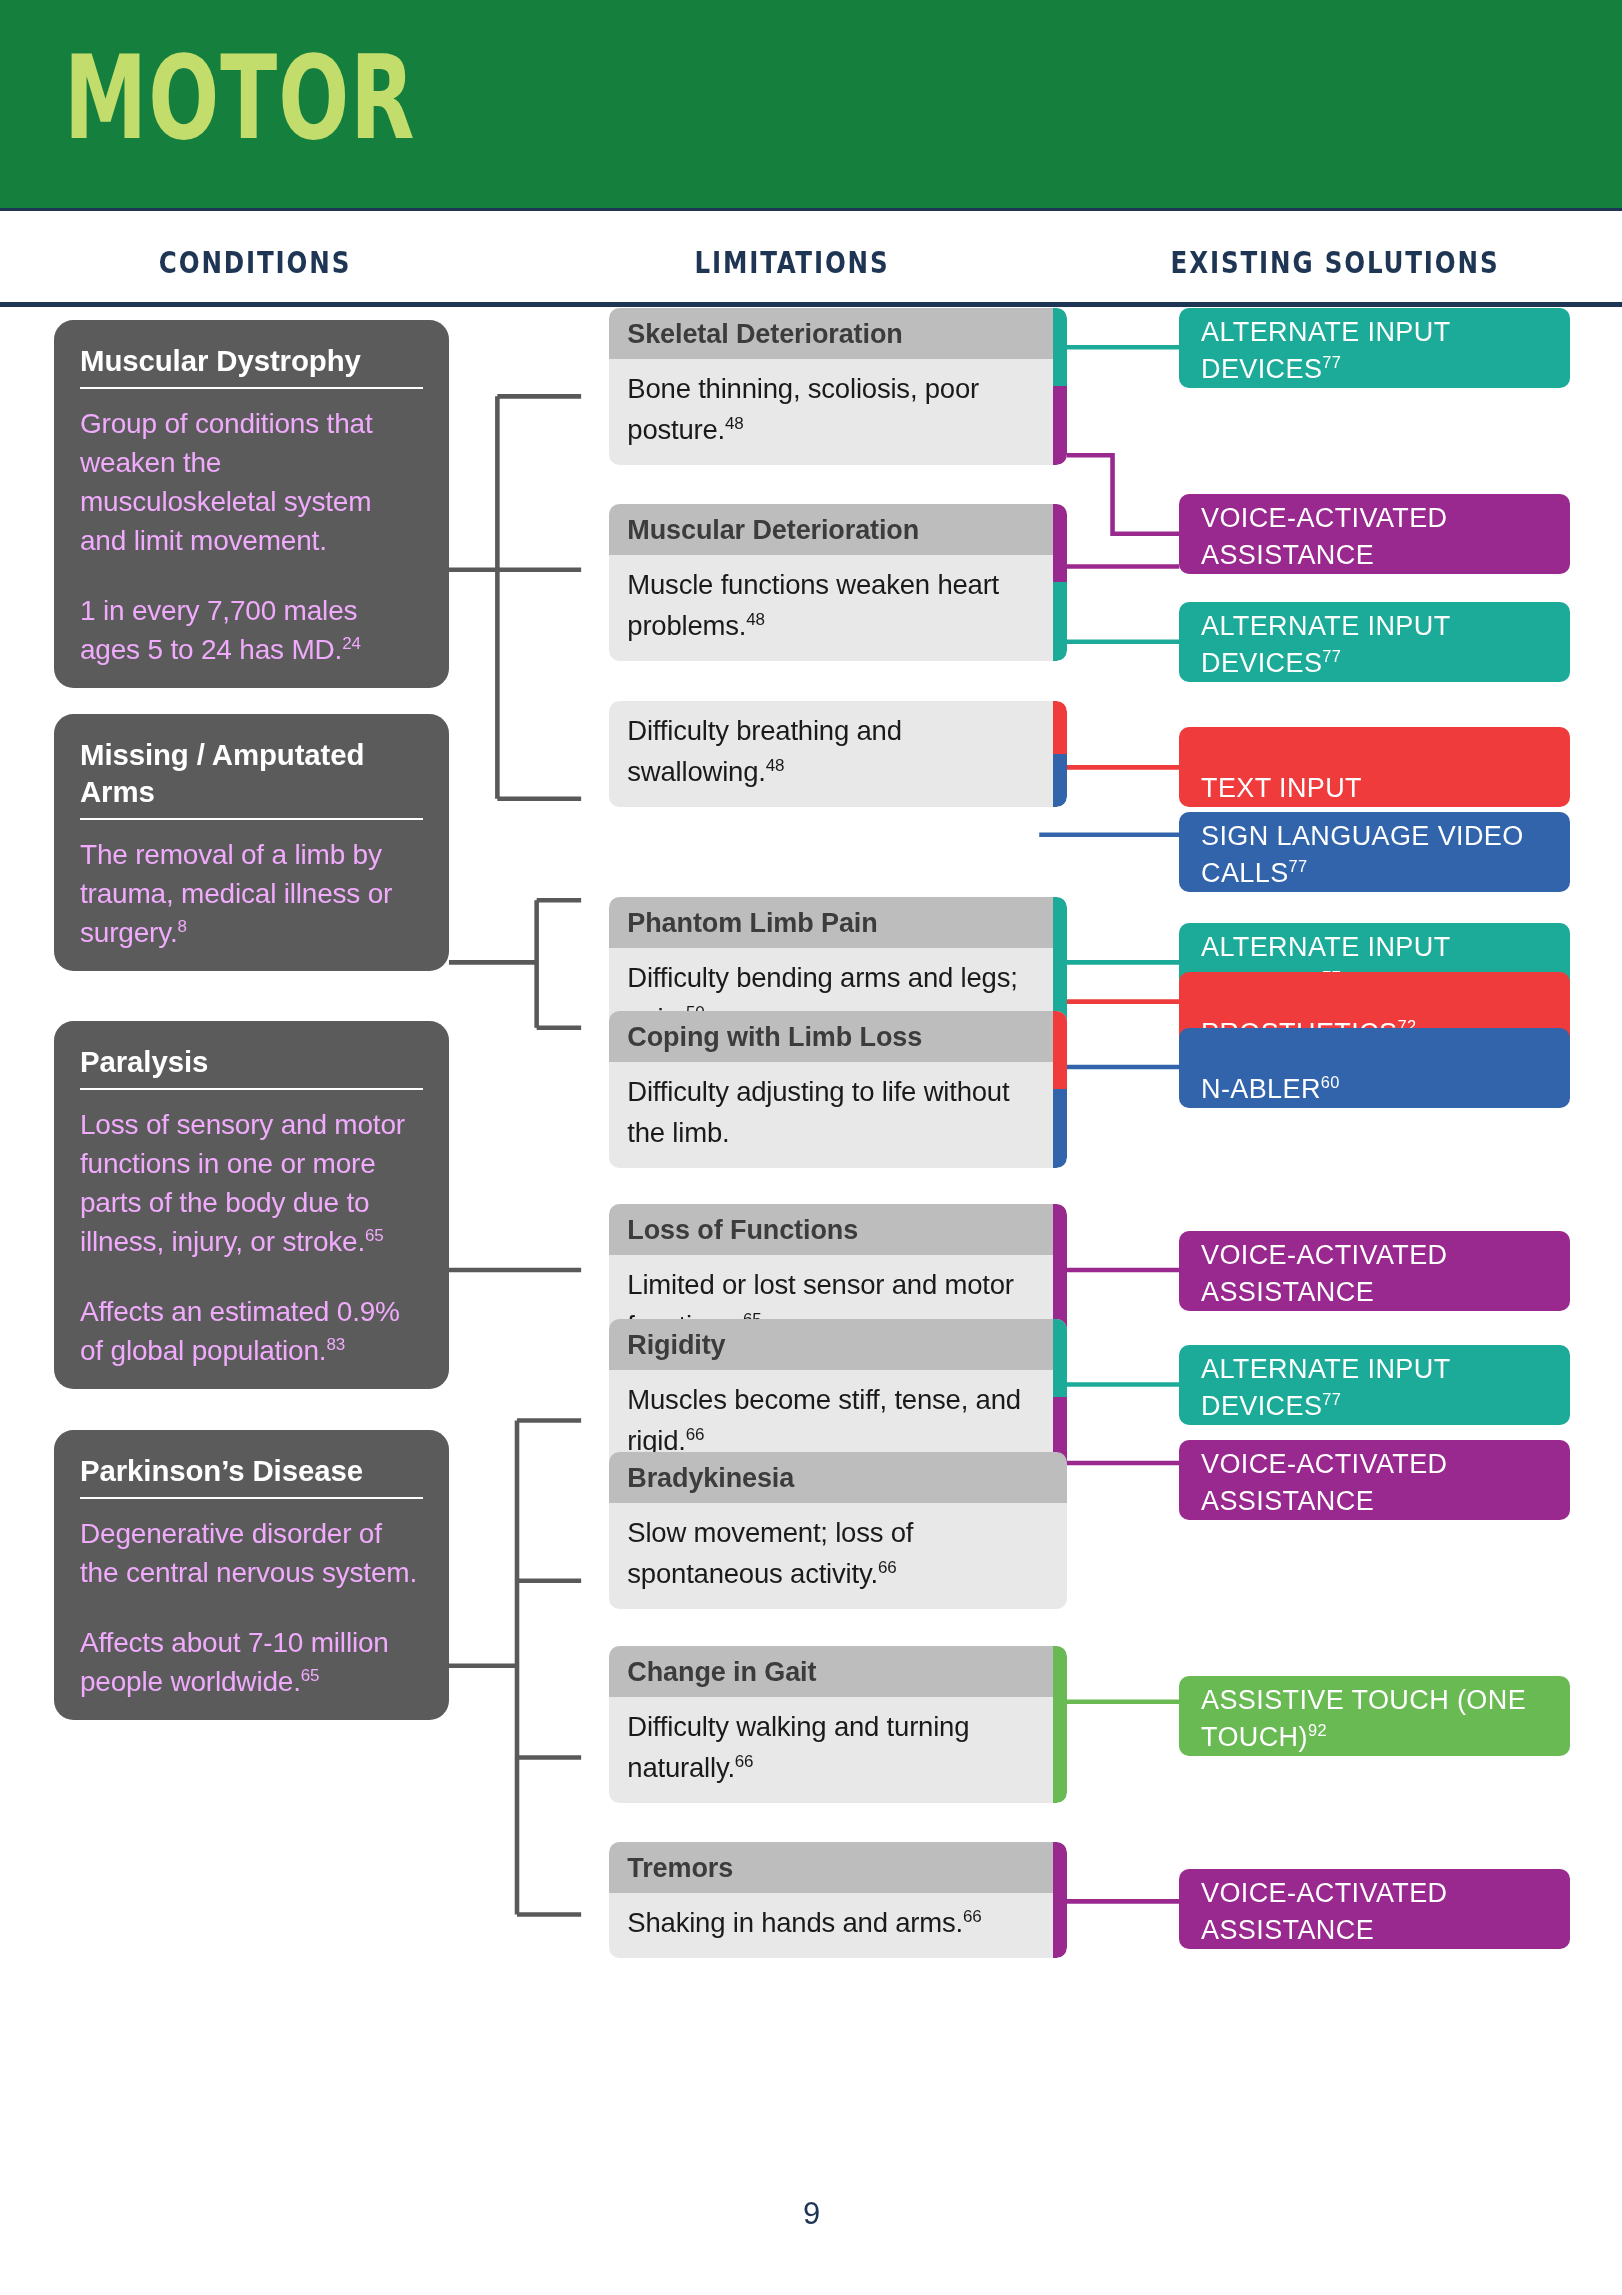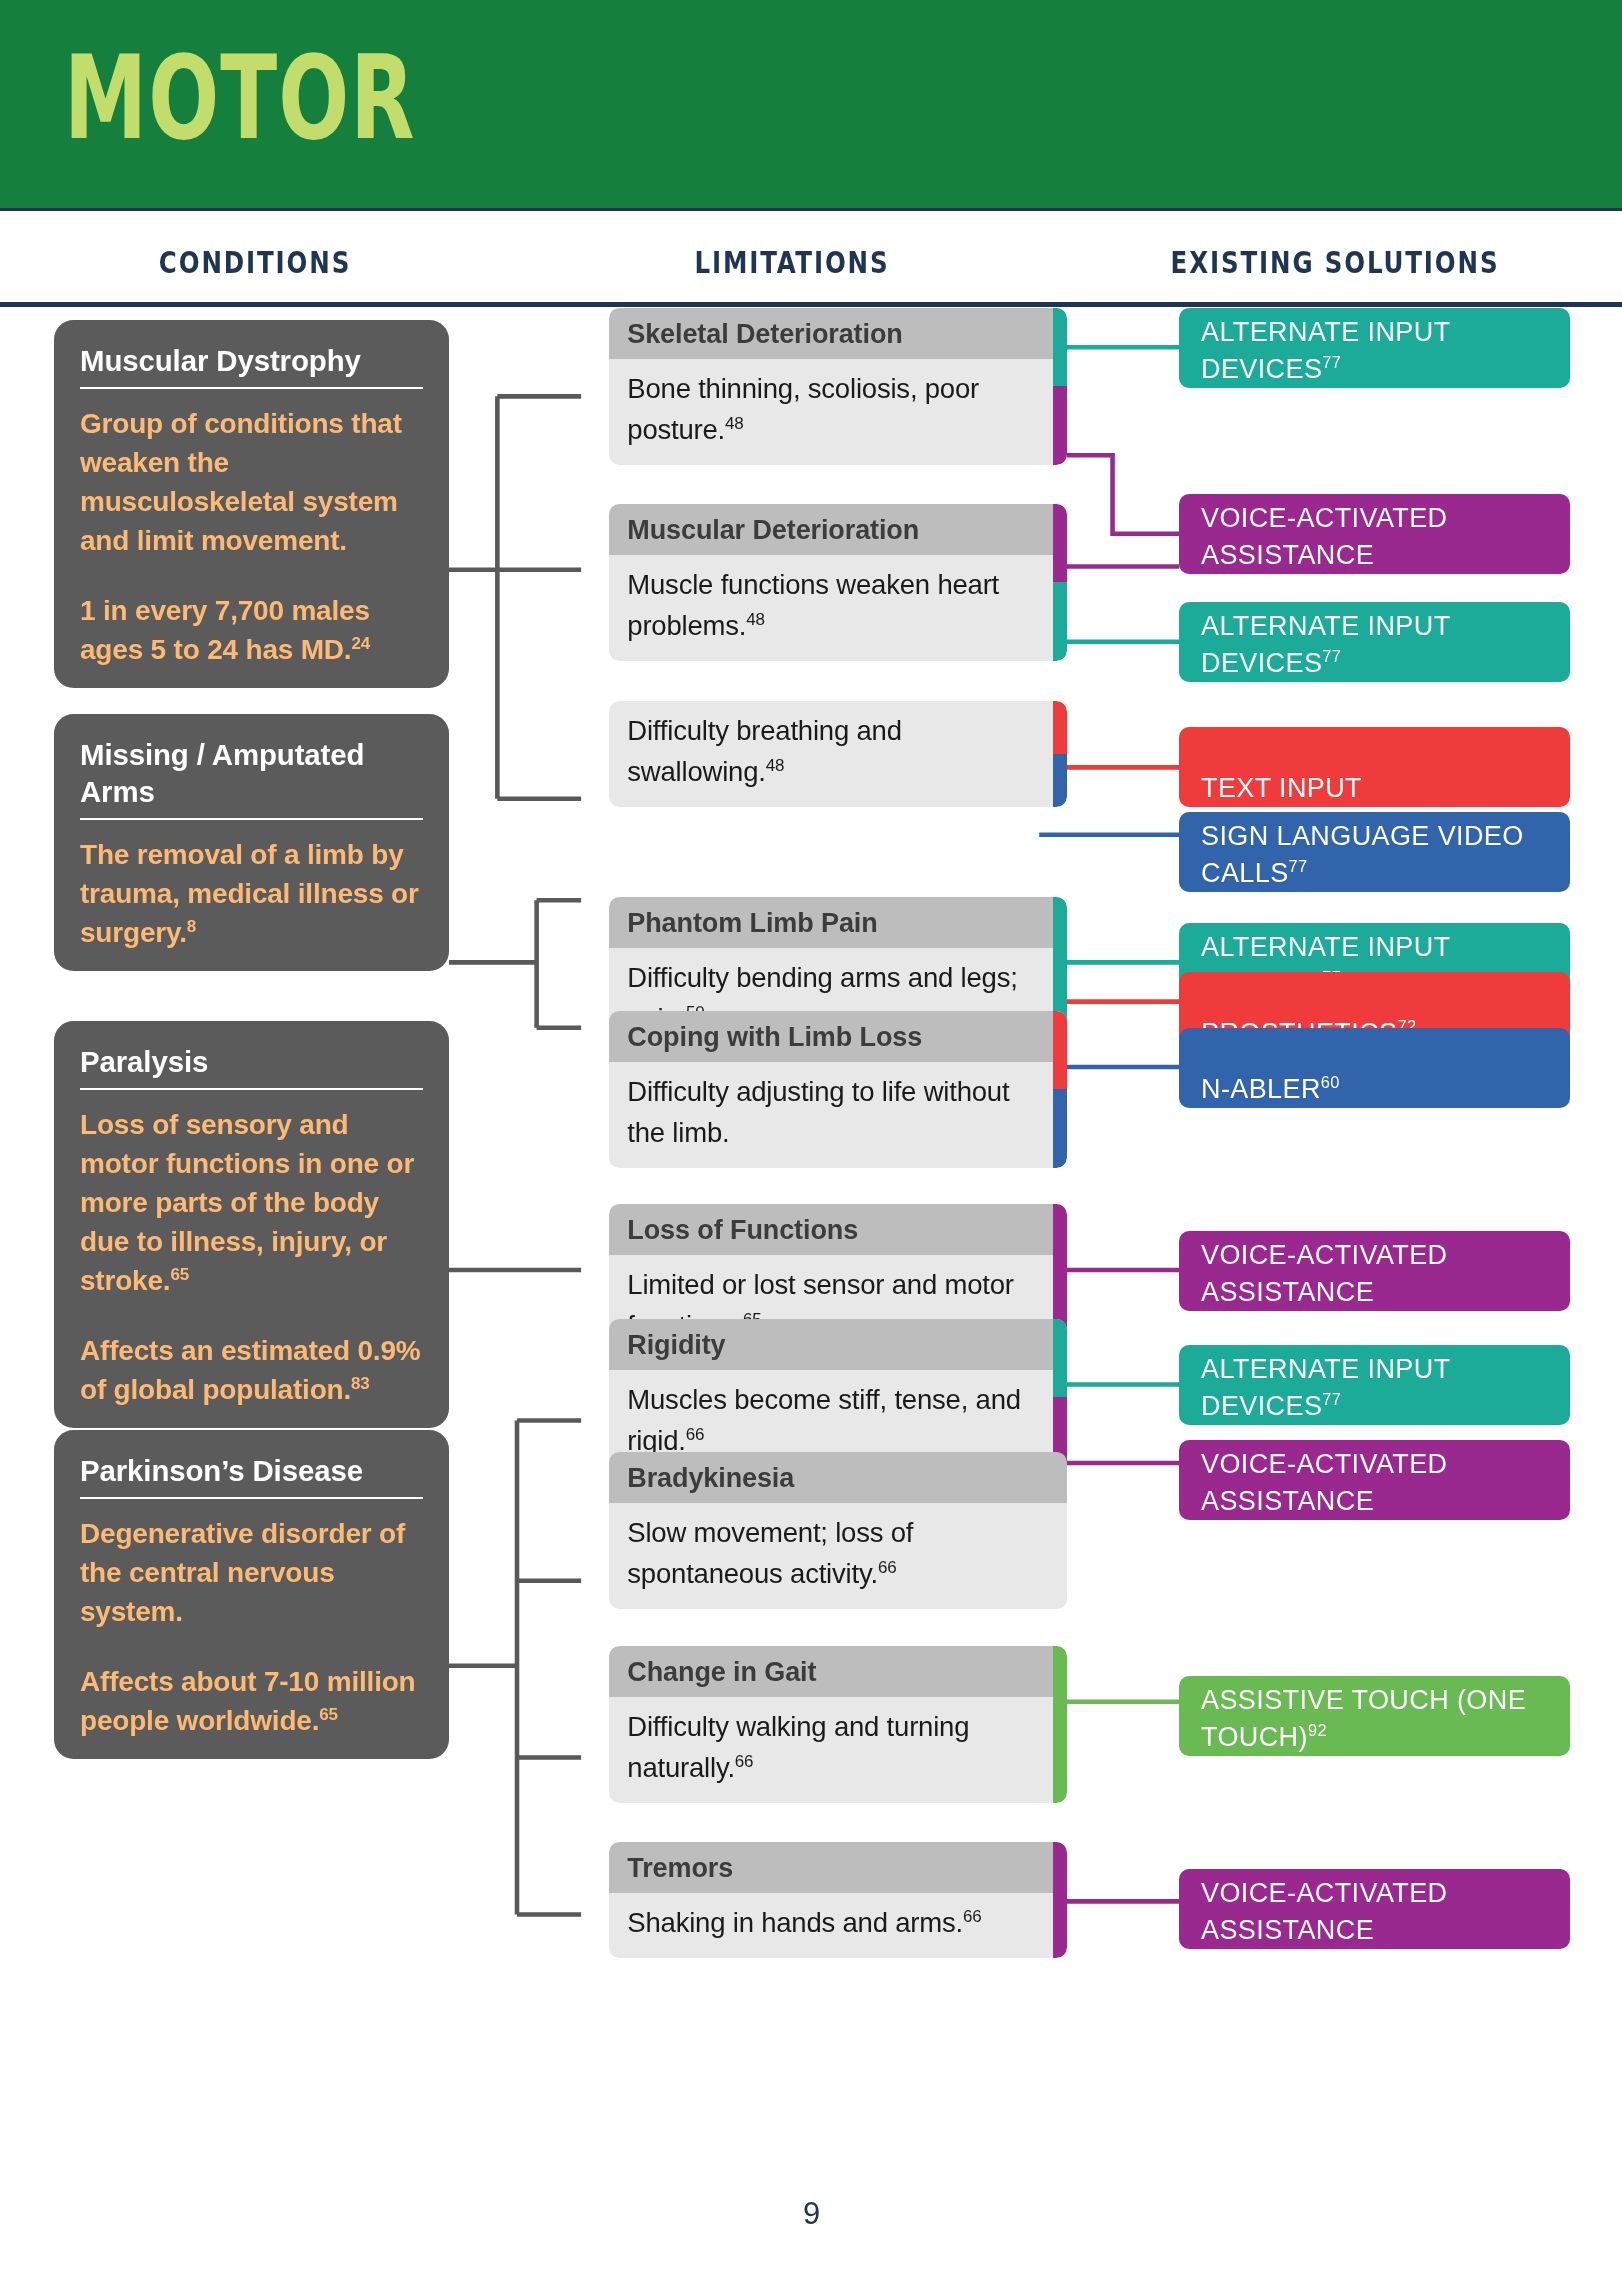--- a/index.html
+++ b/index.html
@@ -77,22 +77,22 @@
     letter-spacing: -0.1px;
   }
   .cond-rule {
     height: 2.6px;
     background: #ffffff;
     margin-bottom: 14.4px;
   }
   .cond-body {
     font-size: 28px;
     line-height: 39px;
-    color: #fdba74;
-    font-weight: 700;
+    color: #f0abfc;
+    font-weight: 400;
     letter-spacing: -0.2px;
   }
   .cond-body .spacer { display: block; height: 31px; }
   .cond-body sup { font-size: 17px; vertical-align: super; line-height: 0; }
 
   
   .lim-card {
     position: absolute;
     left: 581px;
     width: 458px;

